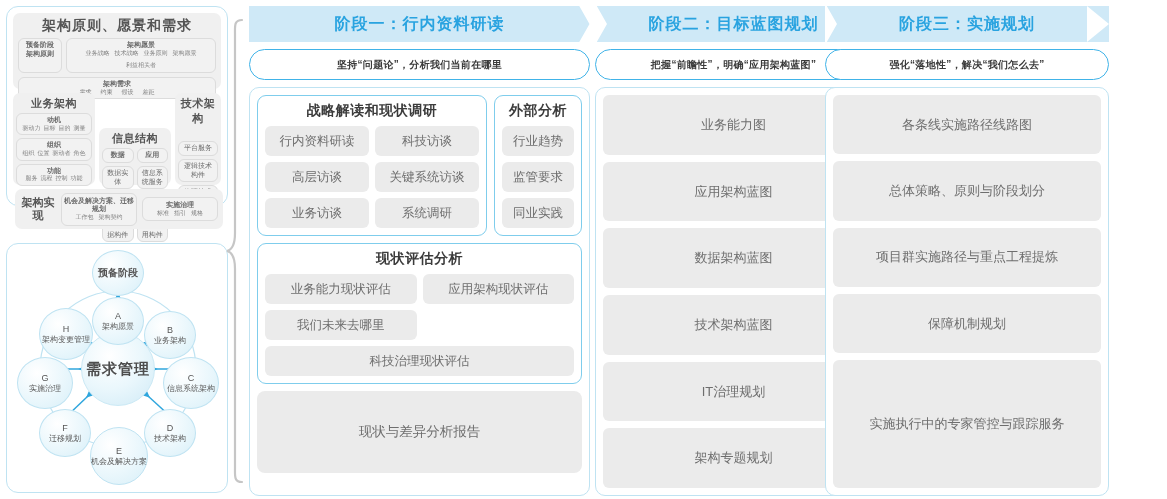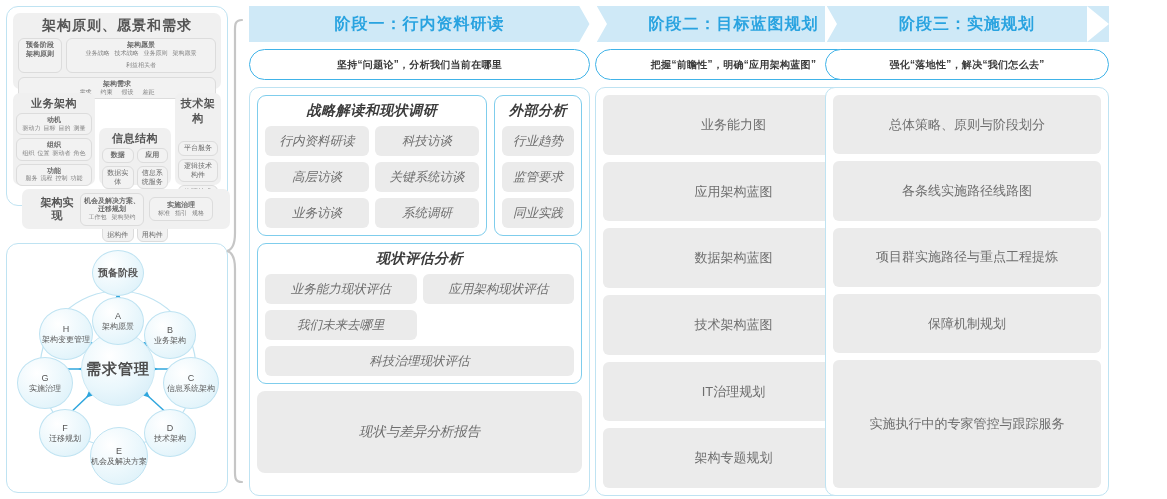--- a/index.html
+++ b/index.html
@@ -39,21 +39,21 @@
   .col-ba { width:82px; background:#f0f0f0; border-radius:7px; padding:3px; }
   .col-is { width:72px; background:#f0f0f0; border-radius:7px; padding:3px;margin-top:35px; }
   .col-ta { flex:1; background:#f0f0f0; border-radius:7px; padding:3px; }
   .col-hd { font-size:11px; font-weight:bold; color:#555; text-align:center; letter-spacing:.5px; margin-bottom:2px; }
   .stack { display:flex; flex-direction:column; gap:3px; }
   .b-cell { padding:2px 2px; }
   .is-split { display:flex; gap:3px; }
   .is-split > div { flex:1; display:flex; flex-direction:column; gap:3px; }
   .ta-pad { padding-top:13px; }
 
-  .sec3 { position:absolute; left:15px; top:182px; width:208px; height:40px; display:flex; gap:5px; align-items:center; padding:3px 17px; }
+  .sec3 { position:absolute; left:8px; top:182px; width:208px; height:40px; display:flex; gap:5px; align-items:center; padding:3px 5px; }
   .impl-lbl { width:36px; font-size:11px; font-weight:bold; color:#555; text-align:center; line-height:1.15; }
   .sec3 .gr-cell { flex:1; padding:3px 2px; }
 
   
   .wheel { position:relative; width:214px; height:242px; }
   .node {
     position:absolute; border-radius:50%;
     background:radial-gradient(circle at 35% 30%, #ffffff 0%, #eaf7fc 55%, #d8eff8 100%);
     border:1px solid #bfe3f2; display:flex; flex-direction:column;
     align-items:center; justify-content:center; text-align:center;
@@ -95,21 +95,21 @@
 
   .subcap {
     margin-top:7px; height:31px; border:1.5px solid #40b3e8; border-radius:16px; background:#fff;
     display:flex; align-items:center; justify-content:center;
     font-size:10px; font-weight:bold; color:#3a3a3a; letter-spacing:.3px;
   }
 
   .body-card {
     margin-top:7px; border:1.5px solid #bfe3f2; border-radius:10px; background:#fff; padding:7px;
   }
-  .ph1 .body-card { height:409px;font-style:italic; }
+  .ph1 .body-card { height:409px; }
   .ph2 .body-card, .ph3 .body-card { height:409px; display:flex; flex-direction:column; gap:7px; }
 
   .grp {
     border:1.5px solid #7fcdec; border-radius:9px; background:#fff; padding:6px 7px 7px;
   }
   .grp-title { font-size:14px; font-weight:bold; color:#3c3c3c; text-align:center; margin-bottom:6px; letter-spacing:.5px; }
   .pill {
     background:#ebebeb; border-radius:6px; color:#6e6e6e; font-size:12.5px;
     display:flex; align-items:center; justify-content:center; height:30px; text-align:center;
   }
@@ -404,21 +404,21 @@
     </div>
   </div>
 
   <div class="phase ph3">
     <div class="band last">
       <div class="notch-l"></div>
       <div class="bt">阶段三：实施规划</div>
     </div>
     <div class="subcap">强化“落地性”，解决“我们怎么去”</div>
     <div class="body-card">
+      <div class="pill">各条线实施路径线路图</div>
       <div class="pill">总体策略、原则与阶段划分</div>
-      <div class="pill">各条线实施路径线路图</div>
       <div class="pill">项目群实施路径与重点工程提炼</div>
       <div class="pill">保障机制规划</div>
       <div class="pill tall">实施执行中的专家管控与跟踪服务</div>
     </div>
   </div>
 
 </div>
 
 </body></html>

